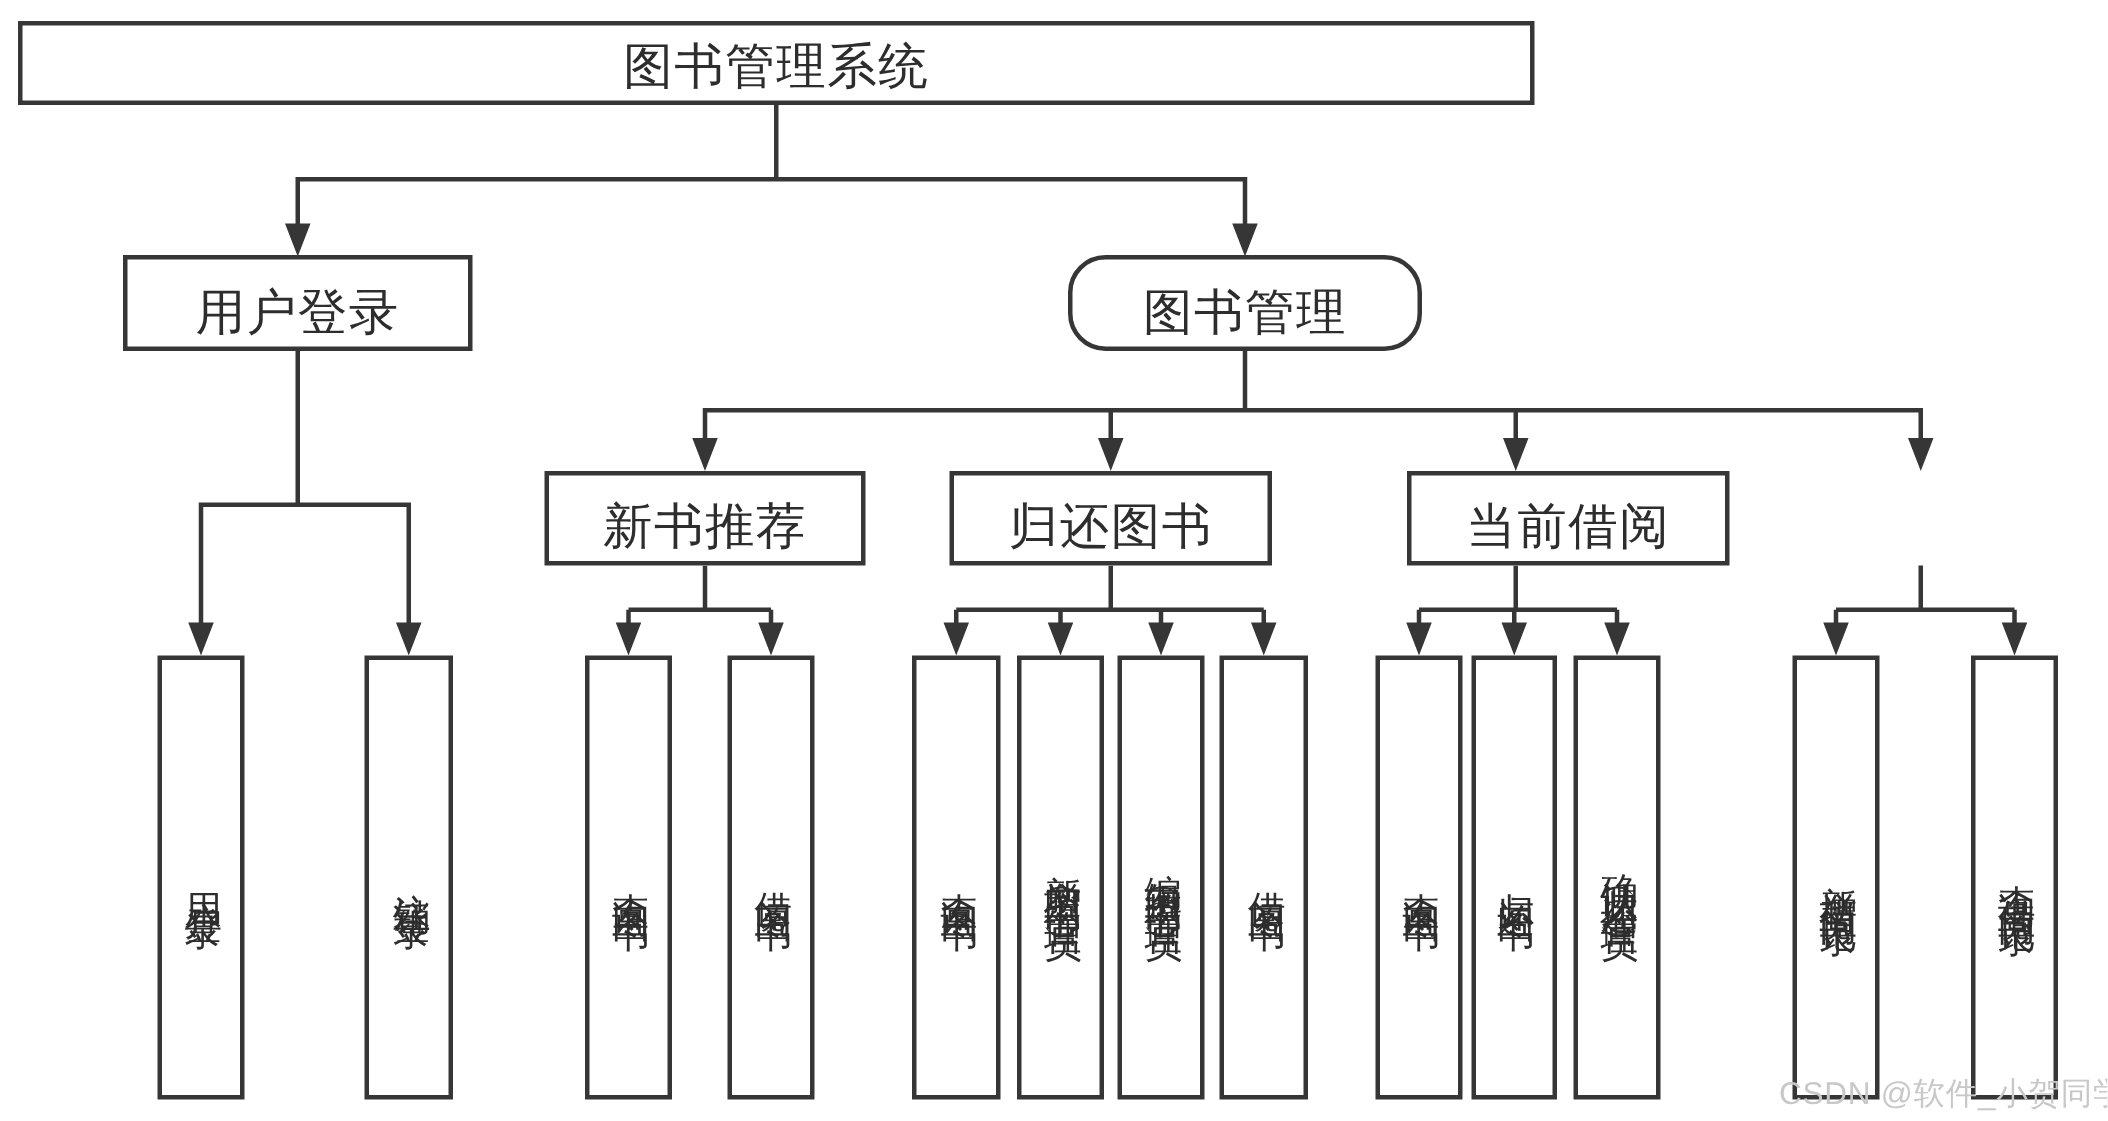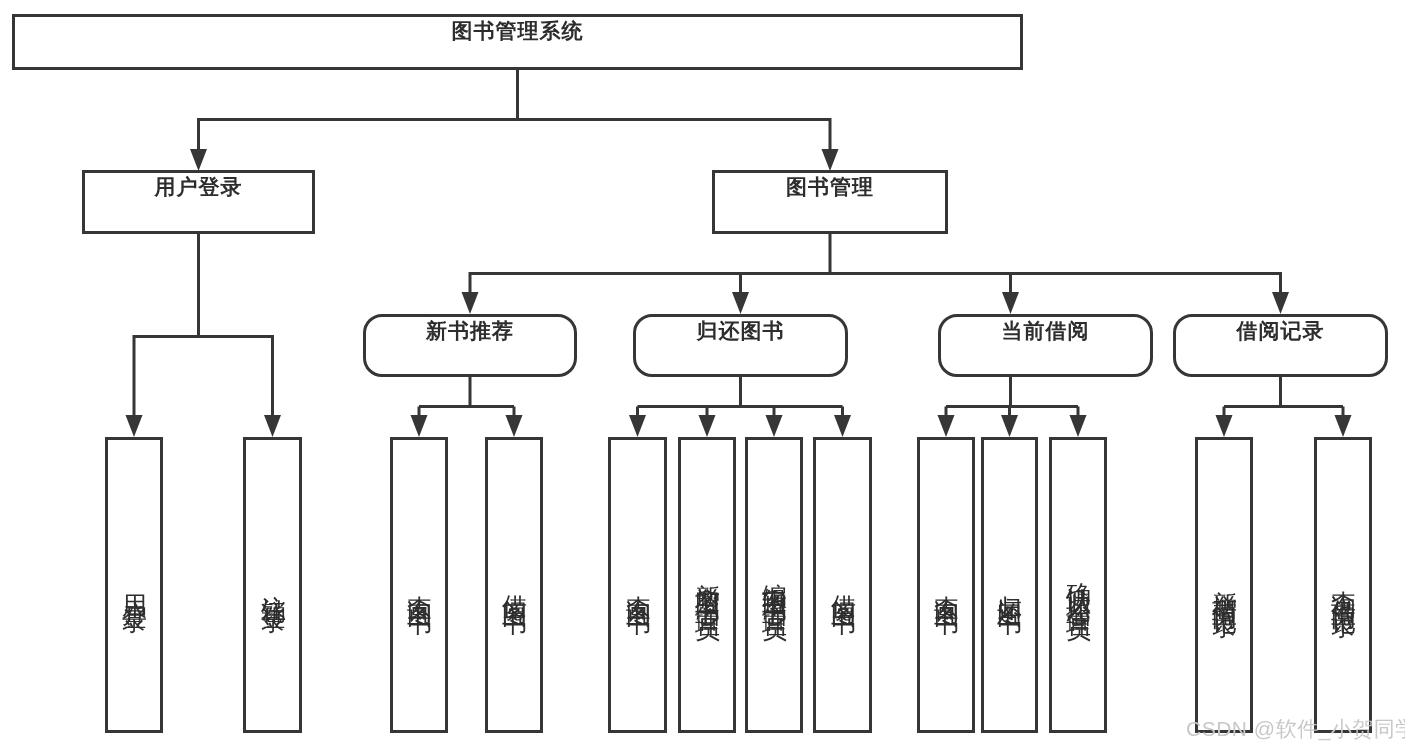--- a/index.html
+++ b/index.html
@@ -3,30 +3,30 @@
 <meta charset="utf-8">
 <style>
   html,body{margin:0;padding:0;background:#ffffff;}
   .stage{
     position:relative;width:1405px;height:747px;background:#ffffff;overflow:hidden;
     font-family:"Liberation Sans","DejaVu Sans",sans-serif;color:#2d2d2d;
   }
   .connector-layer{position:absolute;left:0;top:0;width:1405px;height:747px;pointer-events:none;}
   .node{
     position:absolute;box-sizing:border-box;border:3px solid #363636;background:#ffffff;
-    display:flex;align-items:flex-start;justify-content:center;
-    font-size:21px;letter-spacing:1px;white-space:nowrap;font-weight:bold;
+    display:flex;align-items:flex-end;justify-content:center;
+    font-size:33px;letter-spacing:1px;white-space:nowrap;
   }
   
   .n-root{left:12px;top:14px;width:1011px;height:56px;}
   
   .n-l2a{left:82px;top:170px;width:233px;height:64px;}
-  .n-l2b{left:712px;top:170px;width:236px;height:64px;}
+  .n-l2b{left:712px;top:170px;width:236px;height:64px;border-radius:25px;}
   
-  .n-l3{top:314px;height:63px;border-radius:19px;}
+  .n-l3{top:314px;height:63px;}
   .n-l3a{left:363px;width:214px;}
   .n-l3b{left:633px;width:215px;}
   .n-l3c{left:938px;width:215px;}
   .n-l3d{left:1173px;width:215px;}
   
   .leaf{
     position:absolute;top:437px;height:296px;box-sizing:border-box;
     border:3px solid #363636;background:#ffffff;
     writing-mode:vertical-rl;text-align:center;
     font-size:25px;letter-spacing:5px;line-height:51px;
@@ -122,23 +122,20 @@
 
   <div class="node n-l3 n-l3a">
     <span>新书推荐</span>
   </div>
   <div class="node n-l3 n-l3b">
     <span>归还图书</span>
   </div>
   <div class="node n-l3 n-l3c">
     <span>当前借阅</span>
   </div>
-  <div class="node n-l3 n-l3d">
-    <span>借阅记录</span>
-  </div>
 
   <div class="leaf lf1">用户登录</div>
   <div class="leaf lf2">注销登录</div>
   <div class="leaf lf3">查询图书</div>
   <div class="leaf lf4">借阅图书</div>
   <div class="leaf lf5">查询图书</div>
   <div class="leaf lf6">新增图书（管理员）</div>
   <div class="leaf lf7">编辑图书（管理员）</div>
   <div class="leaf lf8">借阅图书</div>
   <div class="leaf lf9">查询图书</div>

